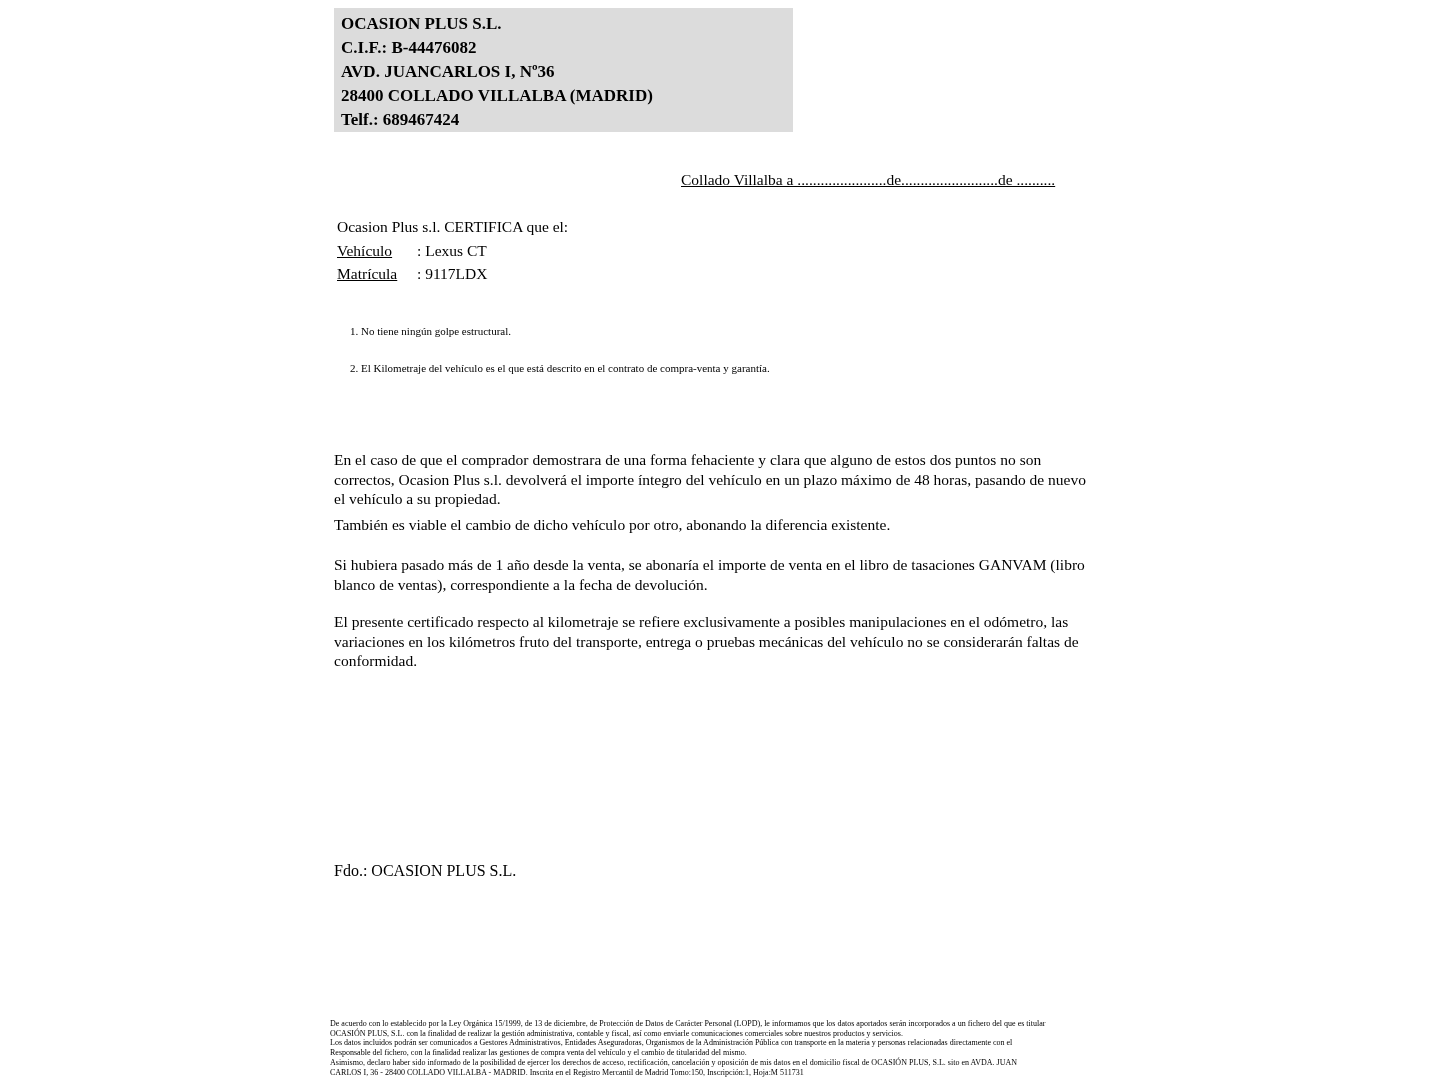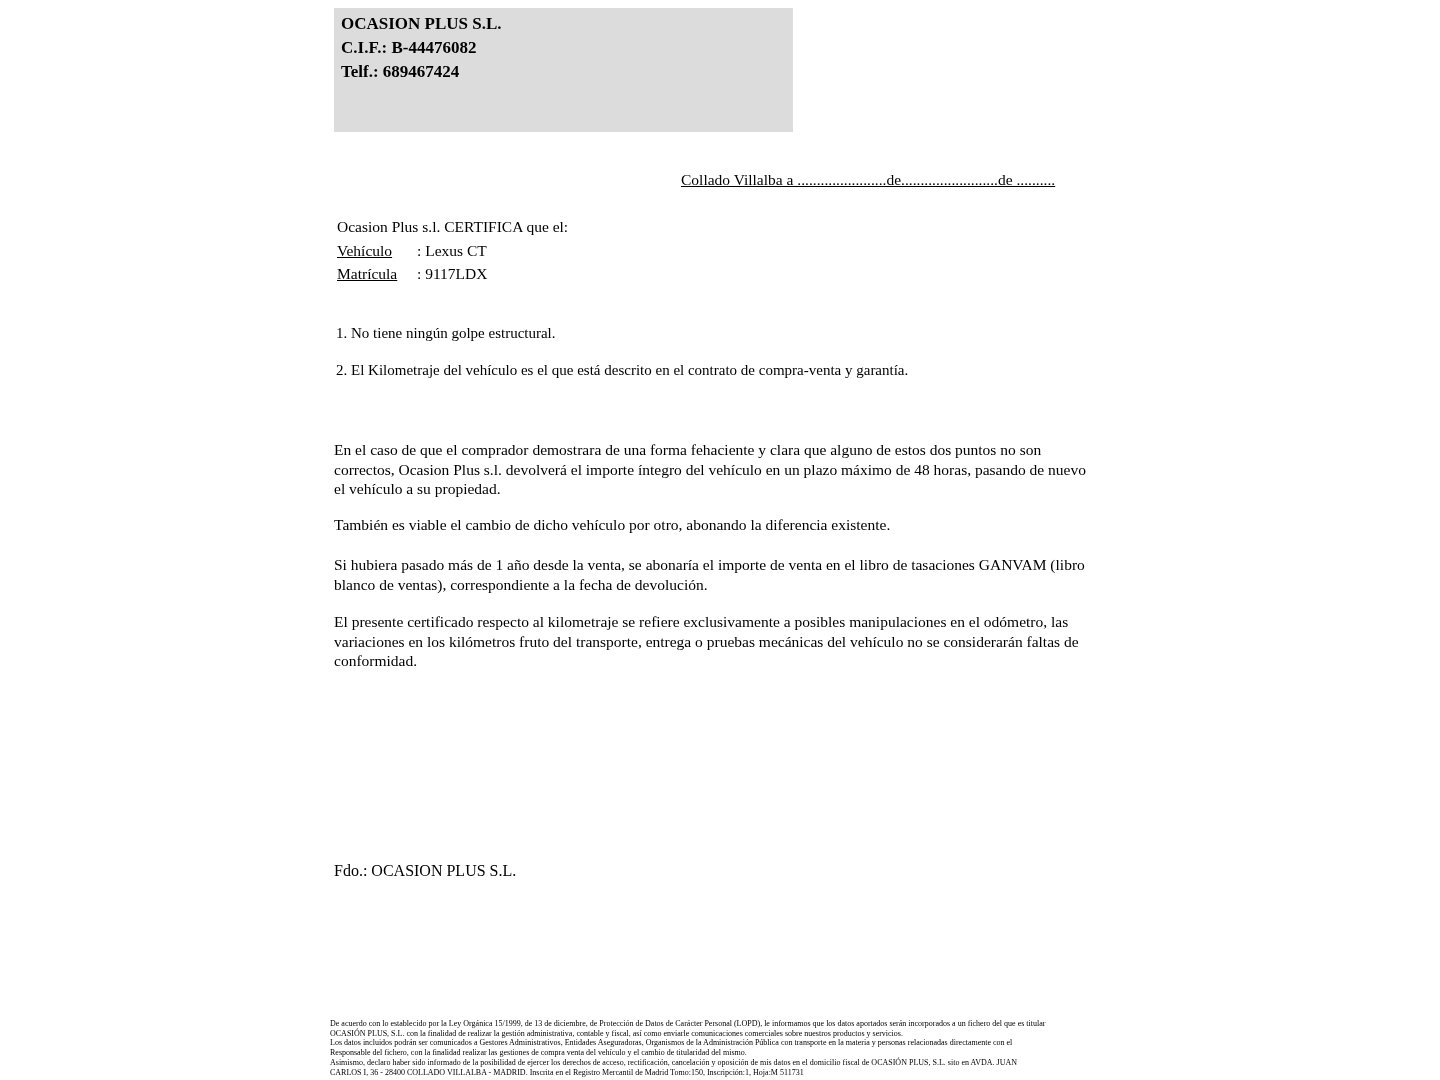--- a/index.html
+++ b/index.html
@@ -38,34 +38,34 @@
     line-height: 23.5px;
   }
   .certify .lbl {
     display: inline-block;
     width: 80px;
     text-decoration: underline;
   }
   .certify .lbl-row .val { text-decoration: none; }
   .point {
     position: absolute;
-    left: 336px;
-    font-size: 15px;
+    left: 350px;
+    font-size: 11px;
     white-space: nowrap;
   }
   .p1 { top: 325px; }
   .p2 { top: 362px; }
   .para {
     position: absolute;
     left: 334px;
     width: 764px;
     font-size: 15.5px;
     line-height: 19.7px;
   }
-  .para1 { top: 440px; font-family: Liberation Serif, serif; }
+  .para1 { top: 450px; font-family: Liberation Serif, serif; }
   .para2 { top: 515px; }
   .para3 { top: 555px; }
   .para4 { top: 612px; }
   .signature {
     position: absolute;
     left: 334px; top: 862px;
     font-size: 16px;
   }
   .legal {
     position: absolute;
@@ -76,20 +76,22 @@
   .legal div { white-space: nowrap; }
 </style>
 </head>
 <body>
 
 <div class="page">
 
   <div class="header-box">
     <div>OCASION PLUS S.L.</div>
     <div>C.I.F.: B-44476082</div>
+    <div>AVD. JUANCARLOS I, Nº36</div>
+    <div>28400 COLLADO VILLALBA (MADRID)</div>
     <div>Telf.: 689467424</div>
   </div>
 
   <div class="date-line">Collado Villalba a .......................de.........................de ..........</div>
 
   <div class="certify">
     <div>Ocasion Plus s.l. CERTIFICA que el:</div>
     <div class="lbl-row"><span class="lbl">Vehículo</span><span class="val">: Lexus CT</span></div>
     <div class="lbl-row"><span class="lbl">Matrícula</span><span class="val">: 9117LDX</span></div>
   </div>

